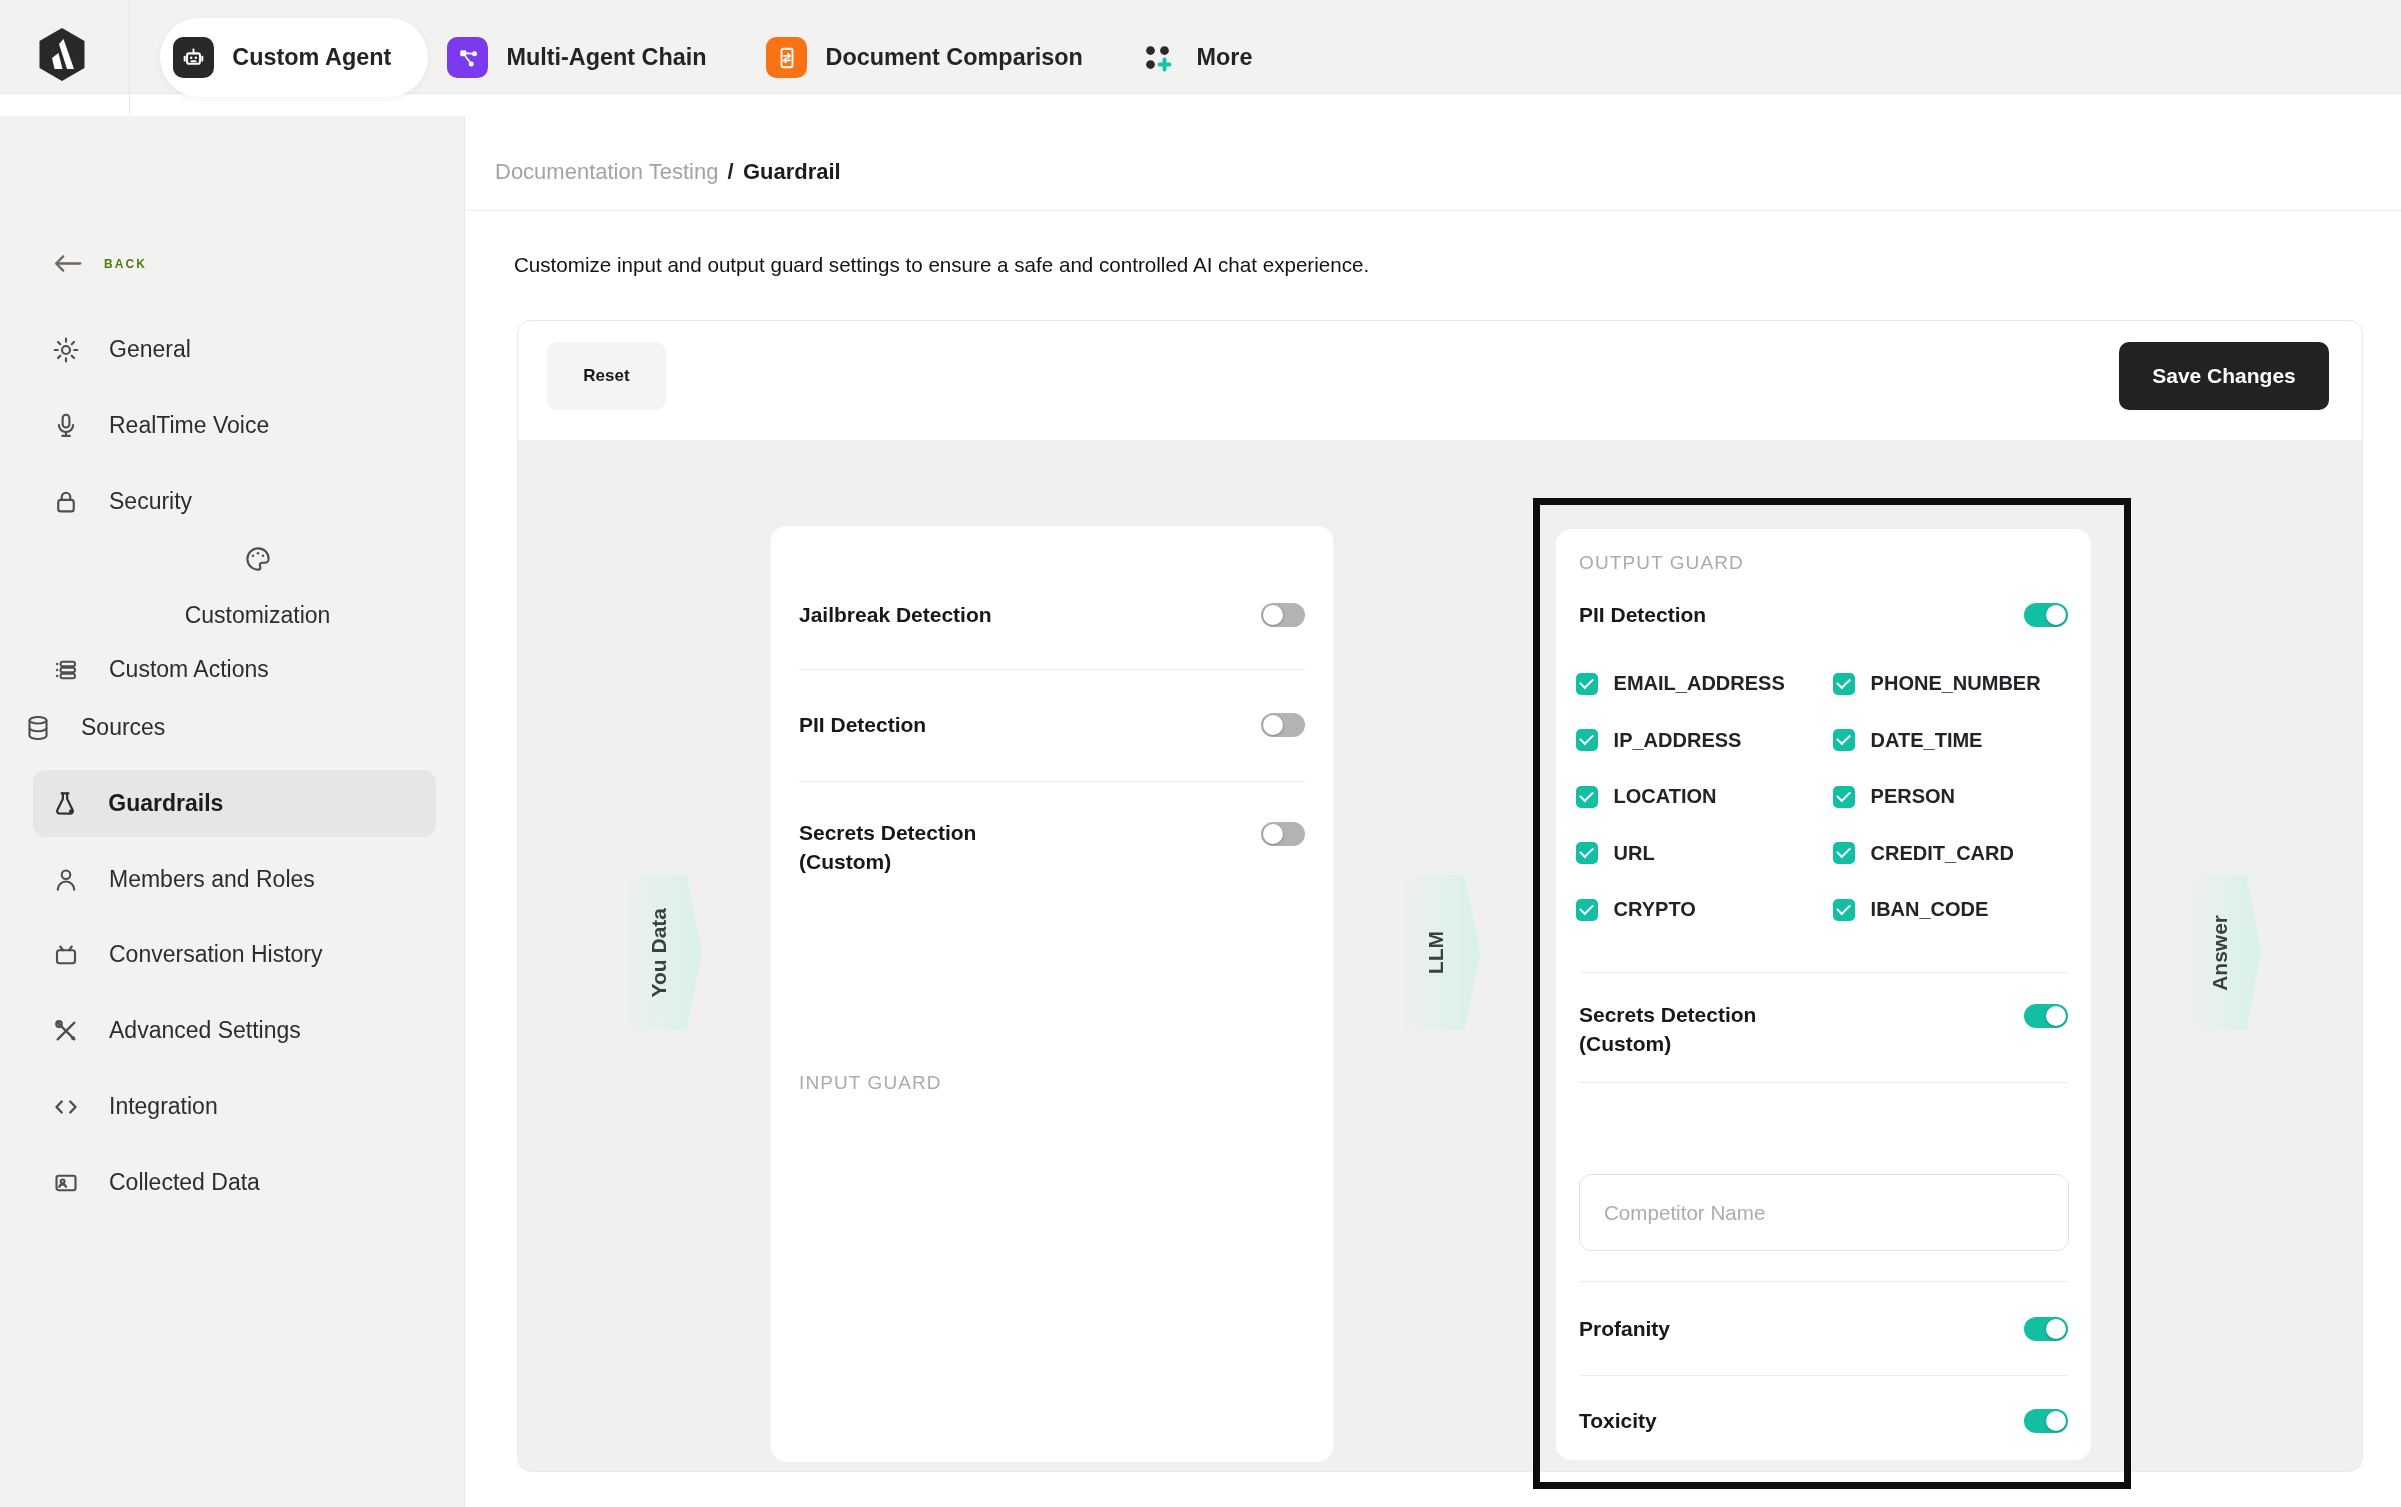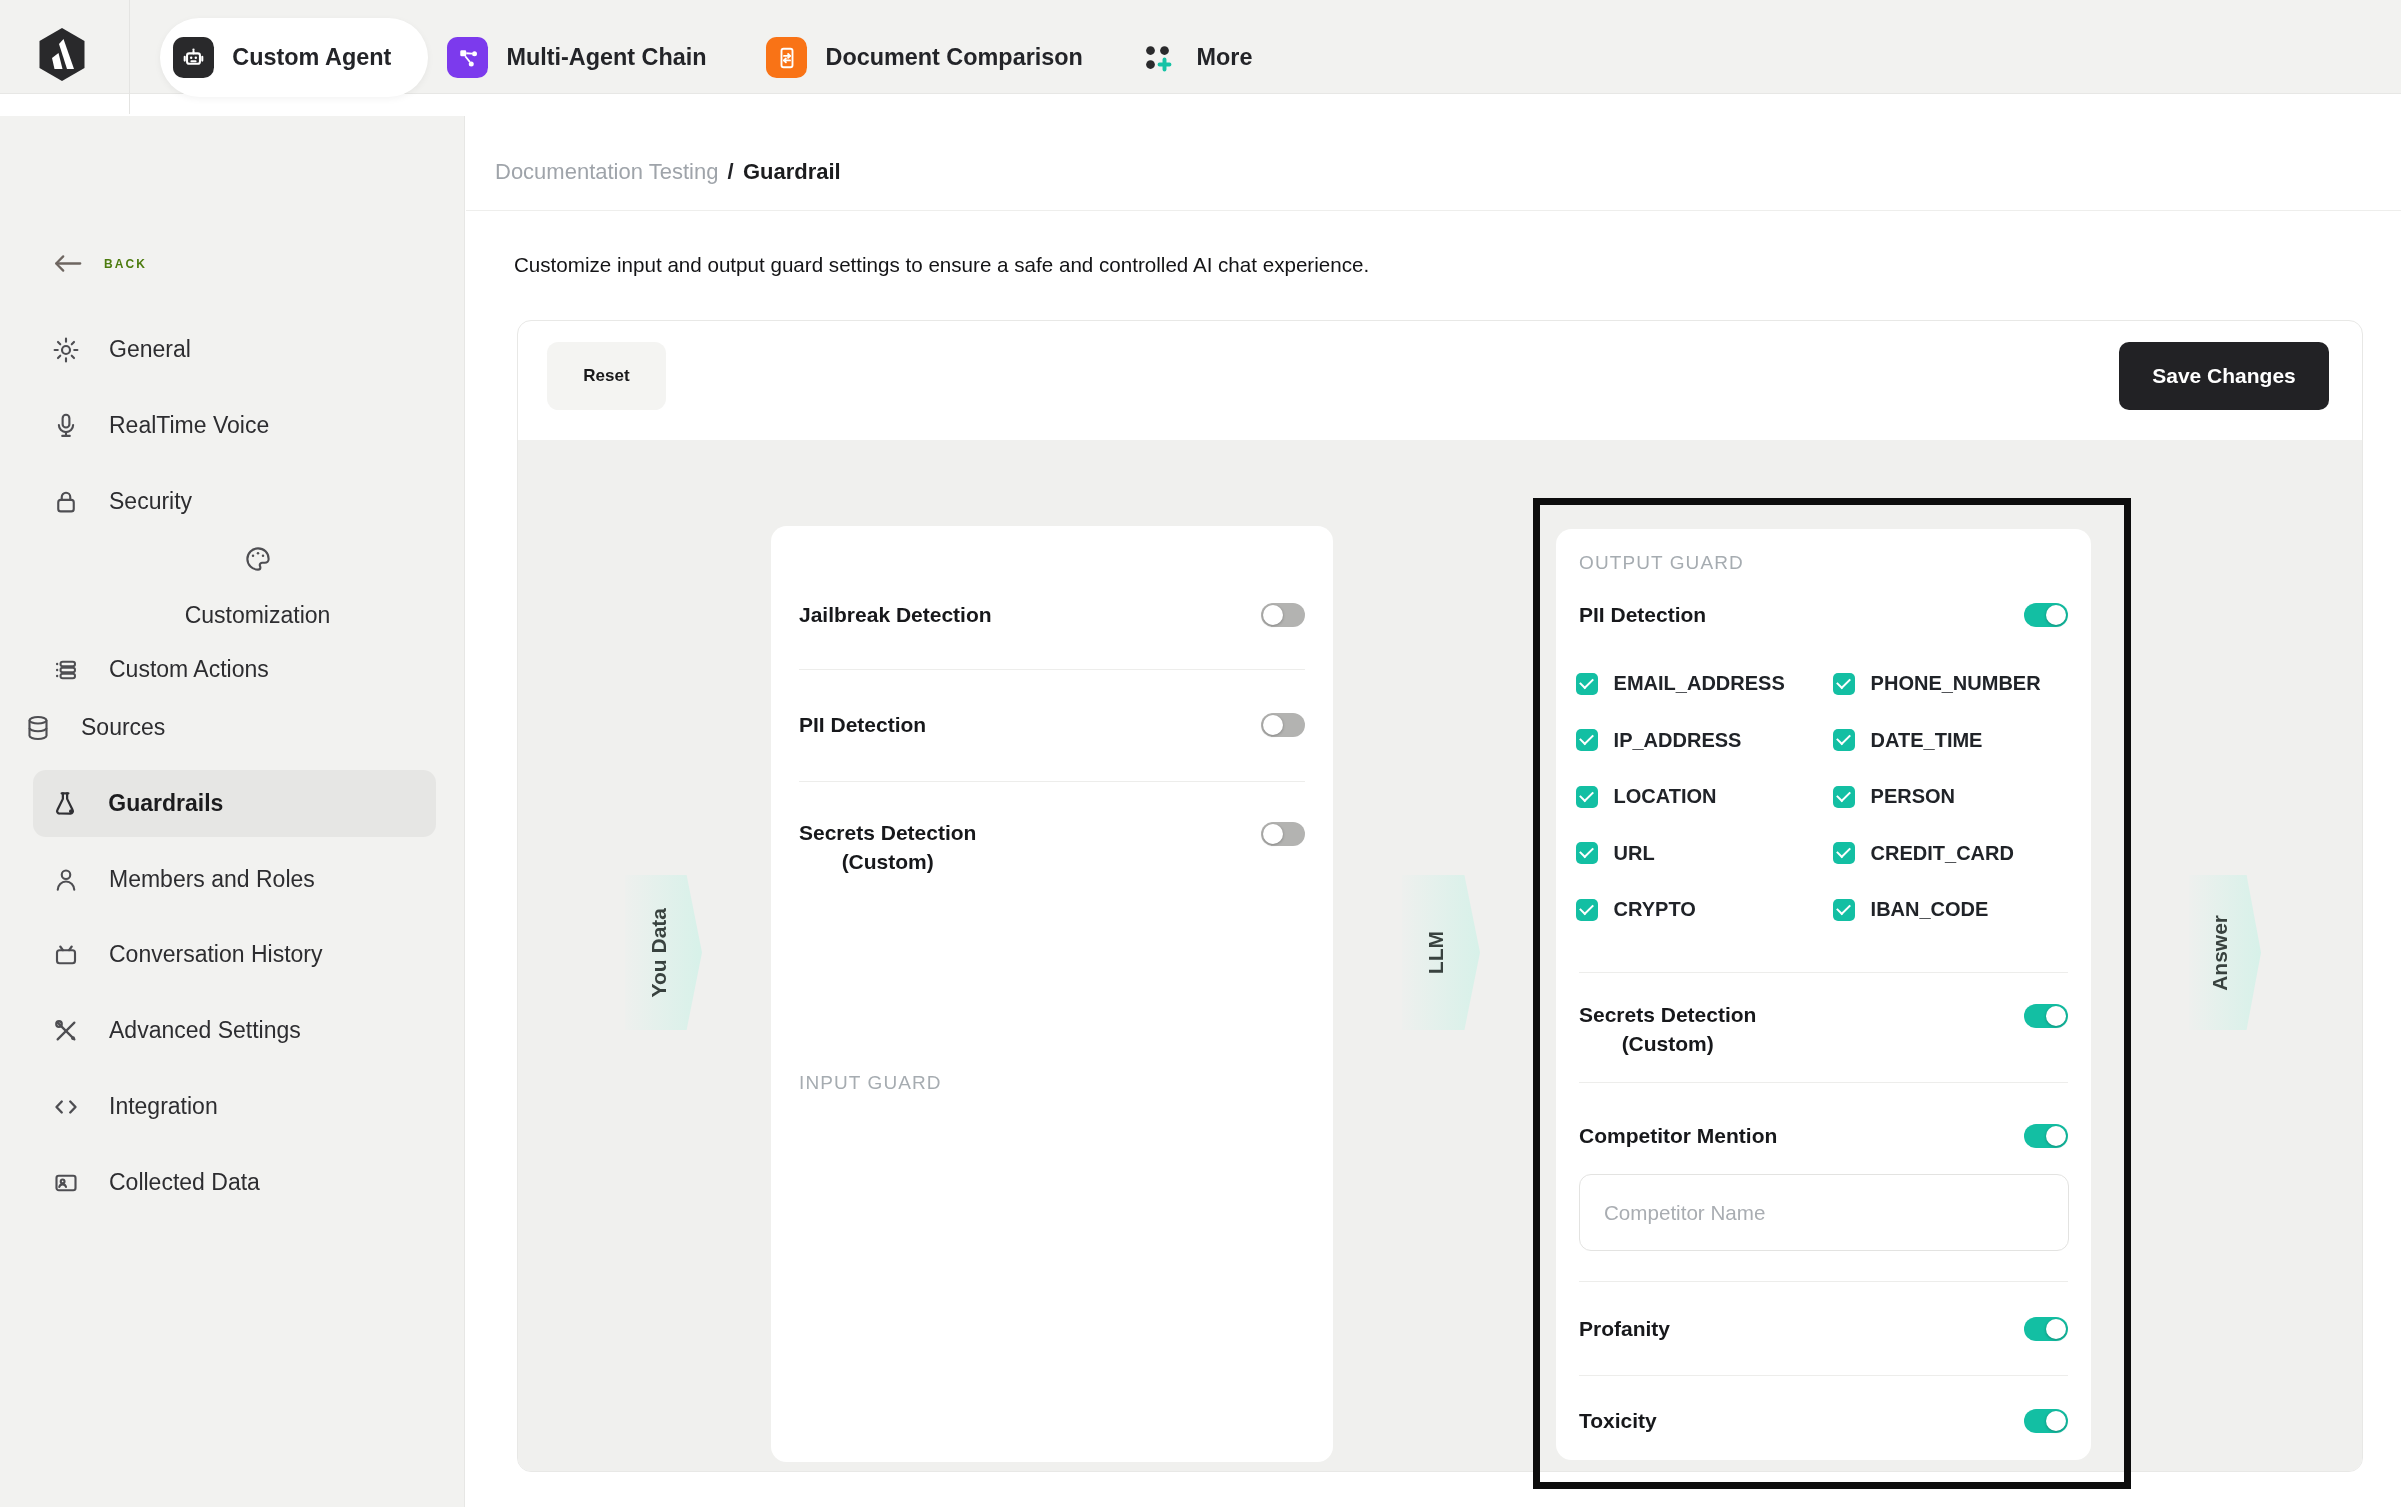--- a/index.html
+++ b/index.html
@@ -54,21 +54,21 @@
               clip-path:polygon(0 0, 80% 0, 100% 50%, 80% 100%, 0 100%);
               background:linear-gradient(90deg, #eef0ee 0%, #d7f1e9 100%);
               display:flex; align-items:center; justify-content:center; }
   .flow-tag span { writing-mode:vertical-rl; transform:rotate(180deg); font-size:21px; font-weight:700; color:#39423f; margin-right:10px; }
 
   
   .panel { background:#ffffff; border-radius:15.6px; }
   .panel-title { position:absolute; left:28px; font-size:19px; font-weight:500; letter-spacing:1.1px; color:#a6acb1; }
   .trow { position:absolute; display:flex; align-items:center; justify-content:space-between; height:57px; }
   .trow.top-align { align-items:flex-start; }
-  .row-label { font-size:21px; font-weight:700; color:#17181b; line-height:29px;text-align:center; }
+  .row-label { font-size:21px; font-weight:700; color:#17181b; line-height:29px; }
   .hr { position:absolute; height:1.4px; background:#ededeb; }
 
   
   .toggle { width:44px; height:24px; border-radius:12px; position:relative; flex:none; cursor:pointer; }
   .toggle .knob { position:absolute; top:2.1px; width:20px; height:20px; border-radius:50%; background:#ffffff; box-shadow:0 0.7px 2.8px rgba(0,0,0,0.3); }
   .toggle.on { background:#13bfa3; }
   .toggle.on .knob { right:2.1px; }
   .toggle.off { background:#b3b3b1; }
   .toggle.off .knob { left:2.1px; }
 
@@ -420,26 +420,20 @@
       <span style="display:block;">Secrets Detection</span>
       <span style="display:block;">(Custom)</span>
     </span>
     <span class="toggle on" style="margin-top:3.5px;" data-name="secrets-detection-output-toggle">
         <span class="knob" data-name="toggle-knob"></span>
       </span>
   </div>
 
   <div class="hr" style="left:23px;right:23px;top:553px;" data-name="divider"></div>
 
-  <div class="trow" style="left:23px;right:23px;top:578px;" data-name="competitor-mention-row">
-    <span class="row-label" data-name="competitor-mention-label">Competitor Mention</span>
-    <span class="toggle on" data-name="competitor-mention-toggle">
-        <span class="knob" data-name="toggle-knob"></span>
-      </span>
-  </div>
 
   <input class="comp-input" type="text" data-name="competitor-name-input" placeholder="Competitor Name" style="">
 
   <div class="hr" style="left:23px;right:23px;top:752px;" data-name="divider"></div>
 
   <div class="trow" style="left:23px;right:23px;top:771px;" data-name="profanity-row">
     <span class="row-label" data-name="profanity-label">Profanity</span>
     <span class="toggle on" data-name="profanity-toggle">
         <span class="knob" data-name="toggle-knob"></span>
       </span>

